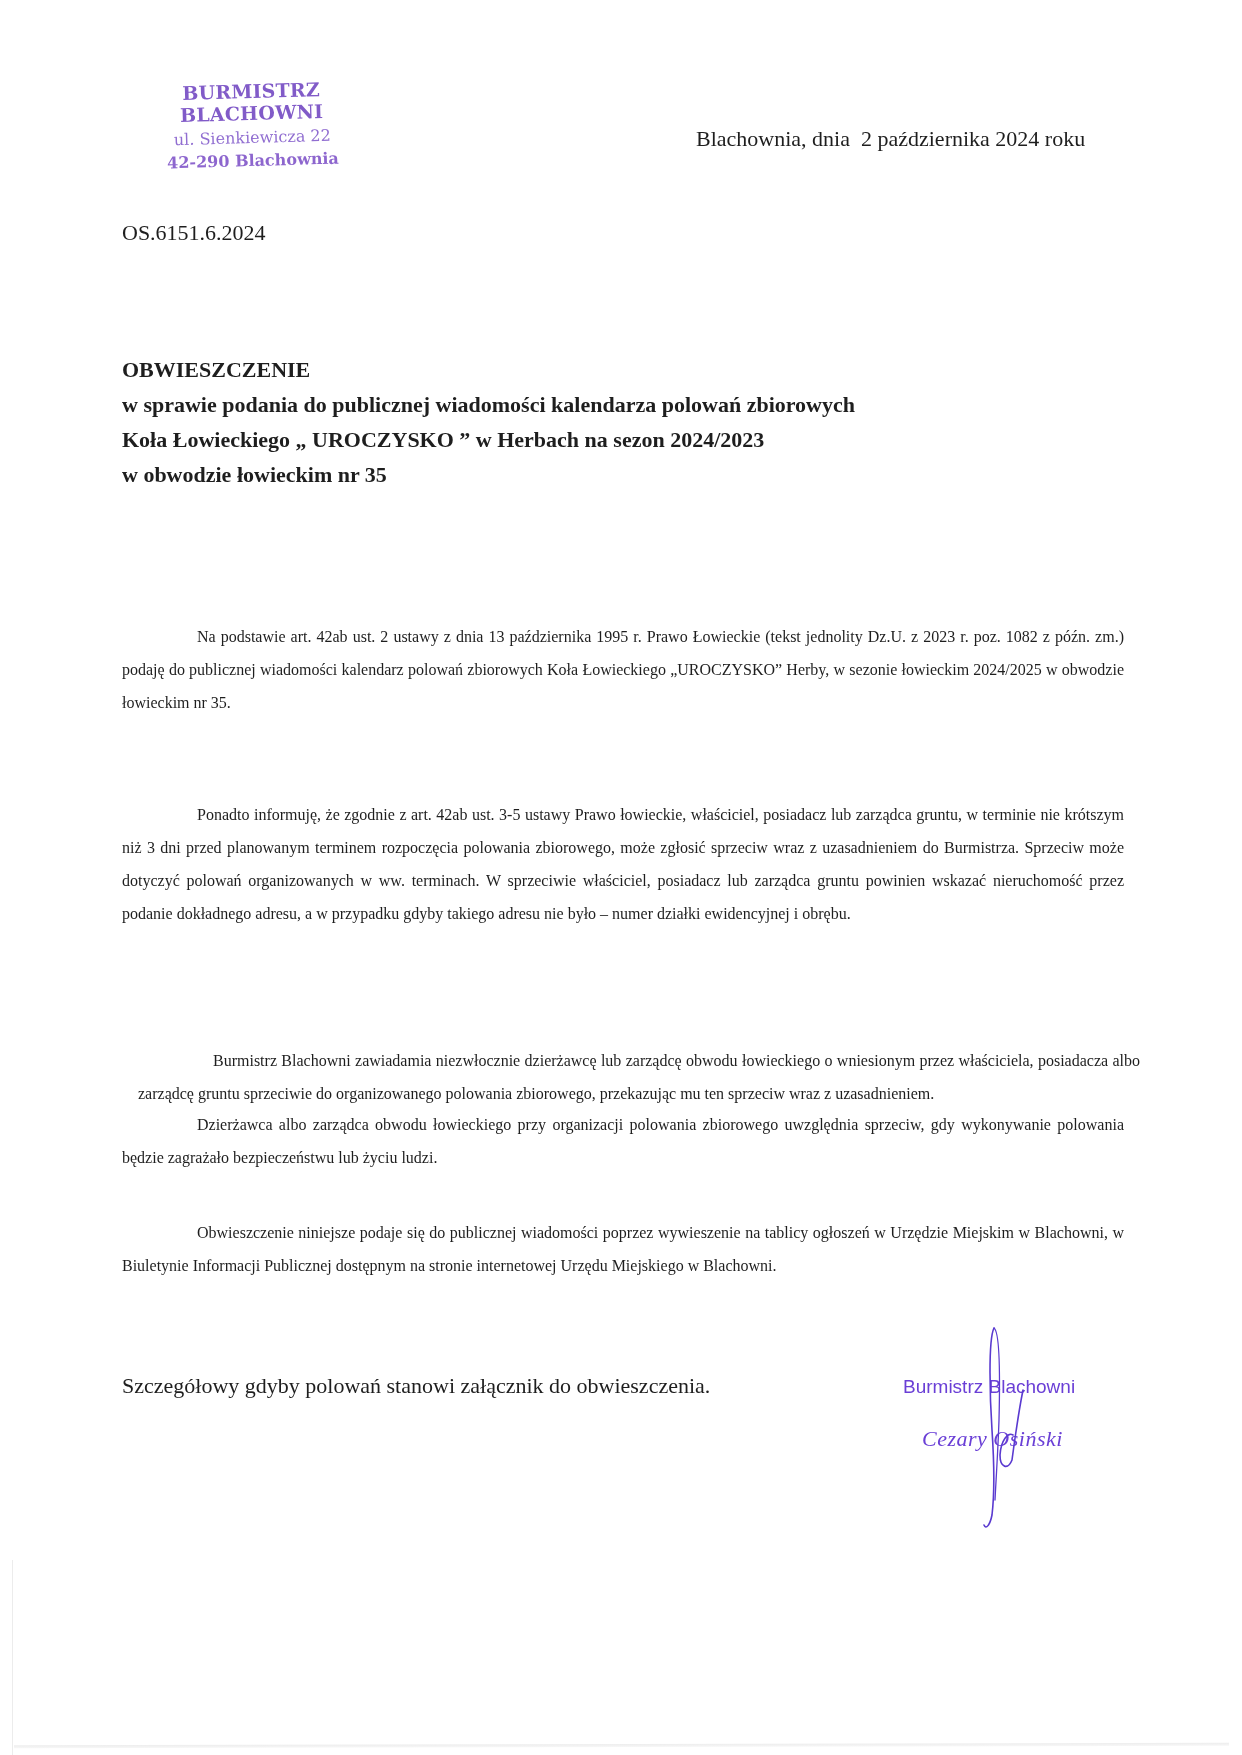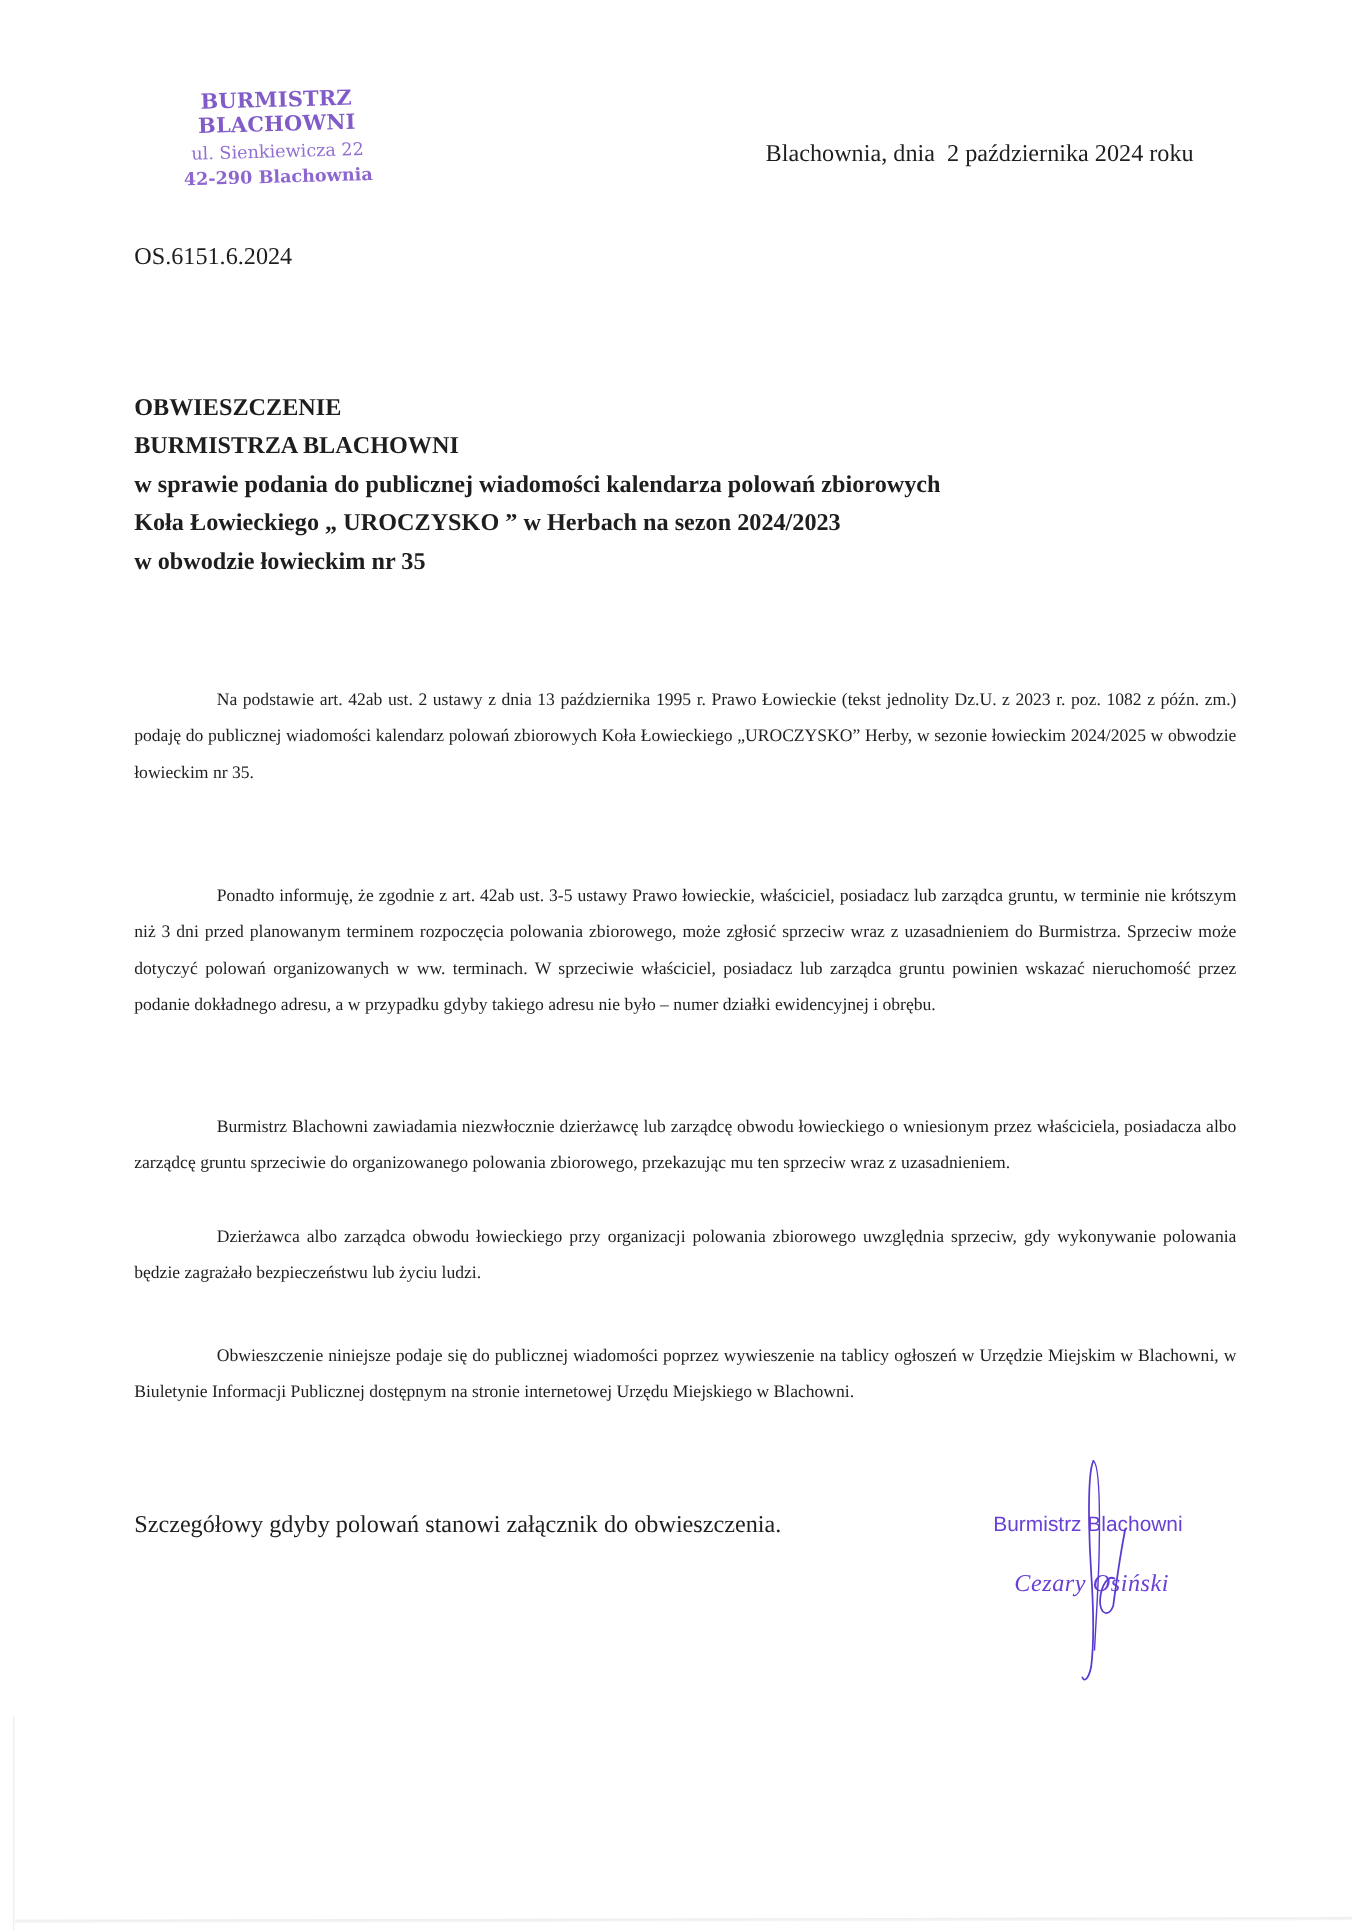--- a/index.html
+++ b/index.html
@@ -16,21 +16,21 @@
     .date-line { position: absolute; left: 684px; top: 126px; font-size: 22px; white-space: pre; margin-left: 12px; }
     .case-number { position: absolute; left: 122px; top: 180px; font-size: 22px; margin-top: 40px; }
 
     .title-block { position: absolute; left: 122px; top: 352px; width: 1002px; text-align: left; font-weight: bold; }
     .title-block .t { font-size: 22px; line-height: 35px; }
 
     .body-text { position: absolute; left: 122px; width: 1002px; font-size: 16px; line-height: 33px; text-align: justify; }
     .body-text .p { text-indent: 75px; margin: 0; }
     #p1 { top: 620px; }
     #p2 { top: 785px; margin-top: 13px; }
-    #p3 { top: 1008px; }
+    #p3 { top: 1044px; margin-left: 16px; }
     #p4 { top: 1108px; }
     #p5 { top: 1216px; }
 
     .closing { position: absolute; left: 122px; top: 1373px; font-size: 22px; }
 
     .sig-block { position: absolute; left: 900px; top: 1320px; width: 260px; height: 230px; }
     .sig-title { position: absolute; left: 3px; top: 56px; font-family: "Liberation Sans", "DejaVu Sans", sans-serif; font-size: 19px; color: #6a3fd6; white-space: nowrap; }
     .sig-name { position: absolute; left: 22px; top: 106px; font-family: "Liberation Serif", "DejaVu Serif", serif; font-style: italic; font-size: 22px; color: #6a3fd6; white-space: nowrap; letter-spacing: 0.5px; }
     .sig-scribble { position: absolute; left: 0; top: 0; width: 260px; height: 230px; }
   </style>
@@ -46,21 +46,20 @@
     <div class="l1">BURMISTRZ BLACHOWNI</div>
     <div class="l2">ul. Sienkiewicza 22</div>
     <div class="l3">42-290 Blachownia</div>
   </div>
 
   <div class="date-line">Blachownia, dnia  2 października 2024 roku</div>
   <div class="case-number">OS.6151.6.2024</div>
 
   <div class="title-block">
     <div class="t">OBWIESZCZENIE</div>
-    <div class="t">BURMISTRZA BLACHOWNI</div>
     <div class="t">w sprawie podania do publicznej wiadomości kalendarza polowań zbiorowych</div>
     <div class="t">Koła Łowieckiego „ UROCZYSKO ” w Herbach na sezon 2024/2023</div>
     <div class="t">w obwodzie łowieckim nr 35</div>
   </div>
 
   <div class="body-text" id="p1">
     <p class="p">Na podstawie art. 42ab ust. 2 ustawy z dnia 13 października 1995 r. Prawo Łowieckie (tekst jednolity Dz.U. z 2023 r. poz. 1082 z późn. zm.) podaję do publicznej wiadomości kalendarz polowań zbiorowych Koła Łowieckiego „UROCZYSKO” Herby, w sezonie łowieckim 2024/2025 w obwodzie łowieckim nr 35.</p>
   </div>
   <div class="body-text" id="p2">
     <p class="p">Ponadto informuję, że zgodnie z art. 42ab ust. 3-5 ustawy Prawo łowieckie, właściciel, posiadacz lub zarządca gruntu, w terminie nie krótszym niż 3 dni przed planowanym terminem rozpoczęcia polowania zbiorowego, może zgłosić sprzeciw wraz z uzasadnieniem do Burmistrza. Sprzeciw może dotyczyć polowań organizowanych w ww. terminach. W sprzeciwie właściciel, posiadacz lub zarządca gruntu powinien wskazać nieruchomość przez podanie dokładnego adresu, a w przypadku gdyby takiego adresu nie było – numer działki ewidencyjnej i obrębu.</p>

